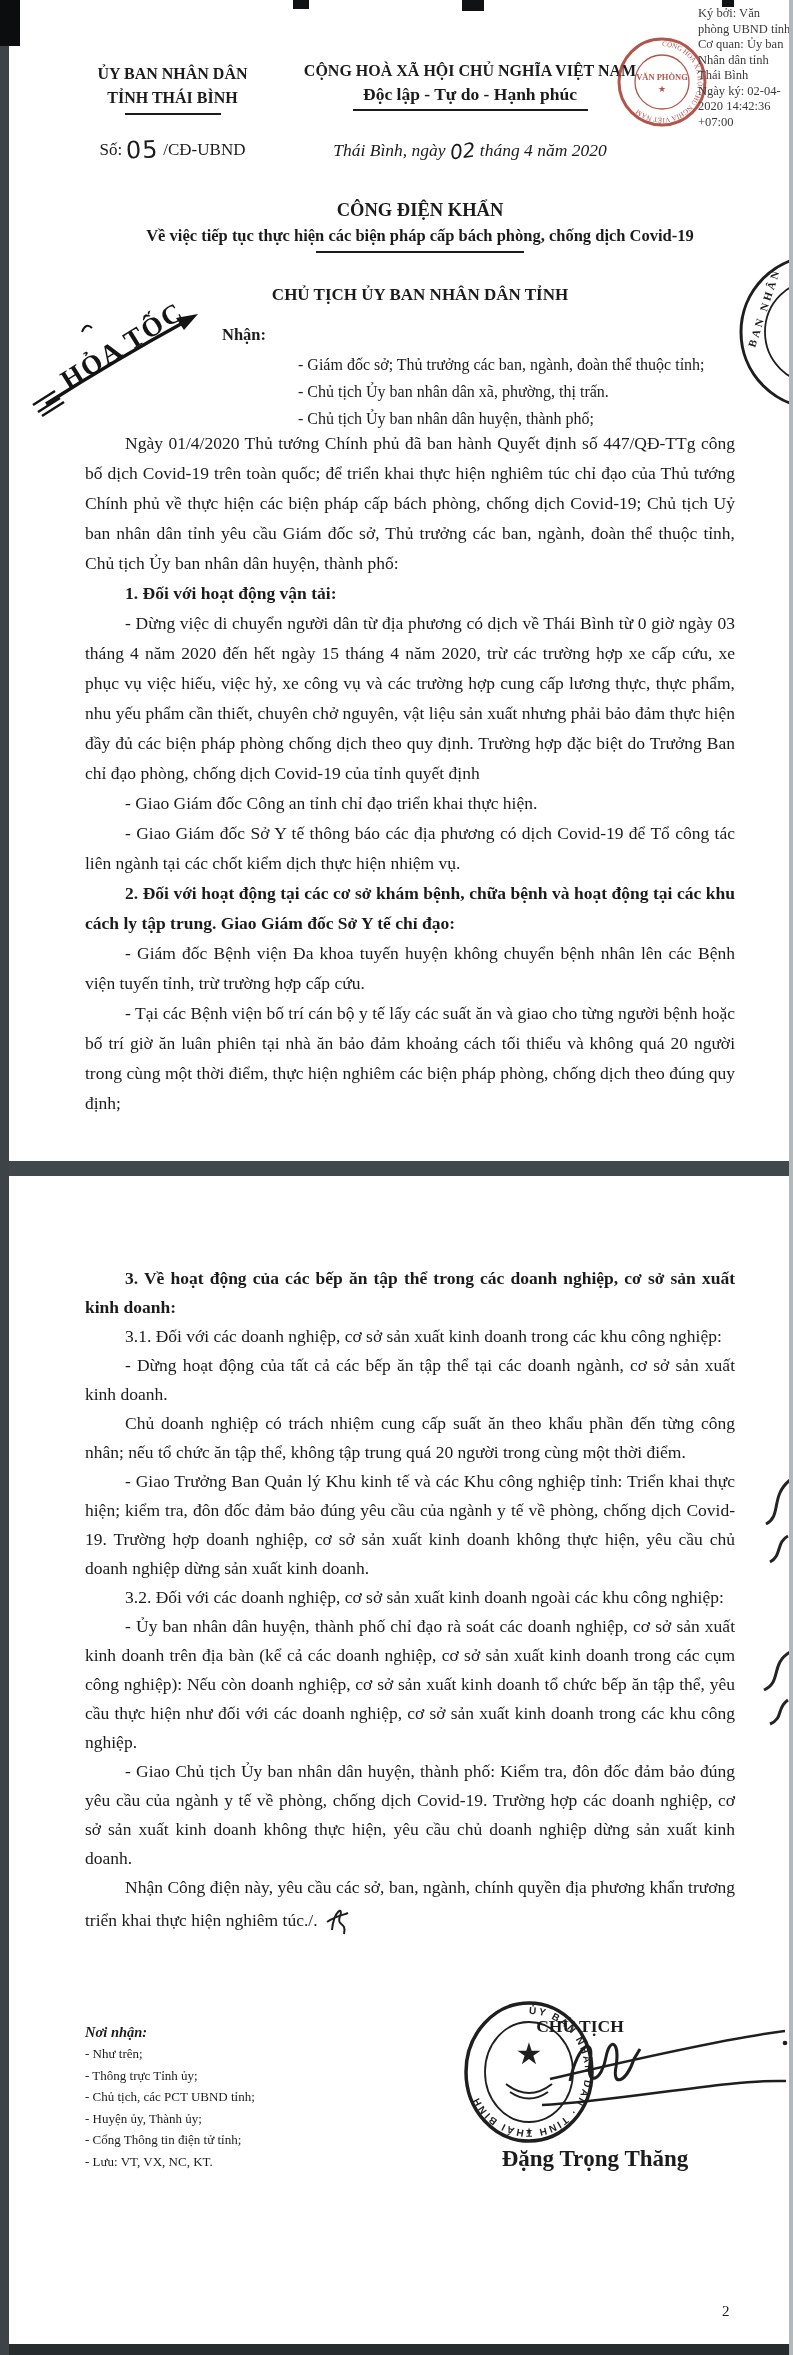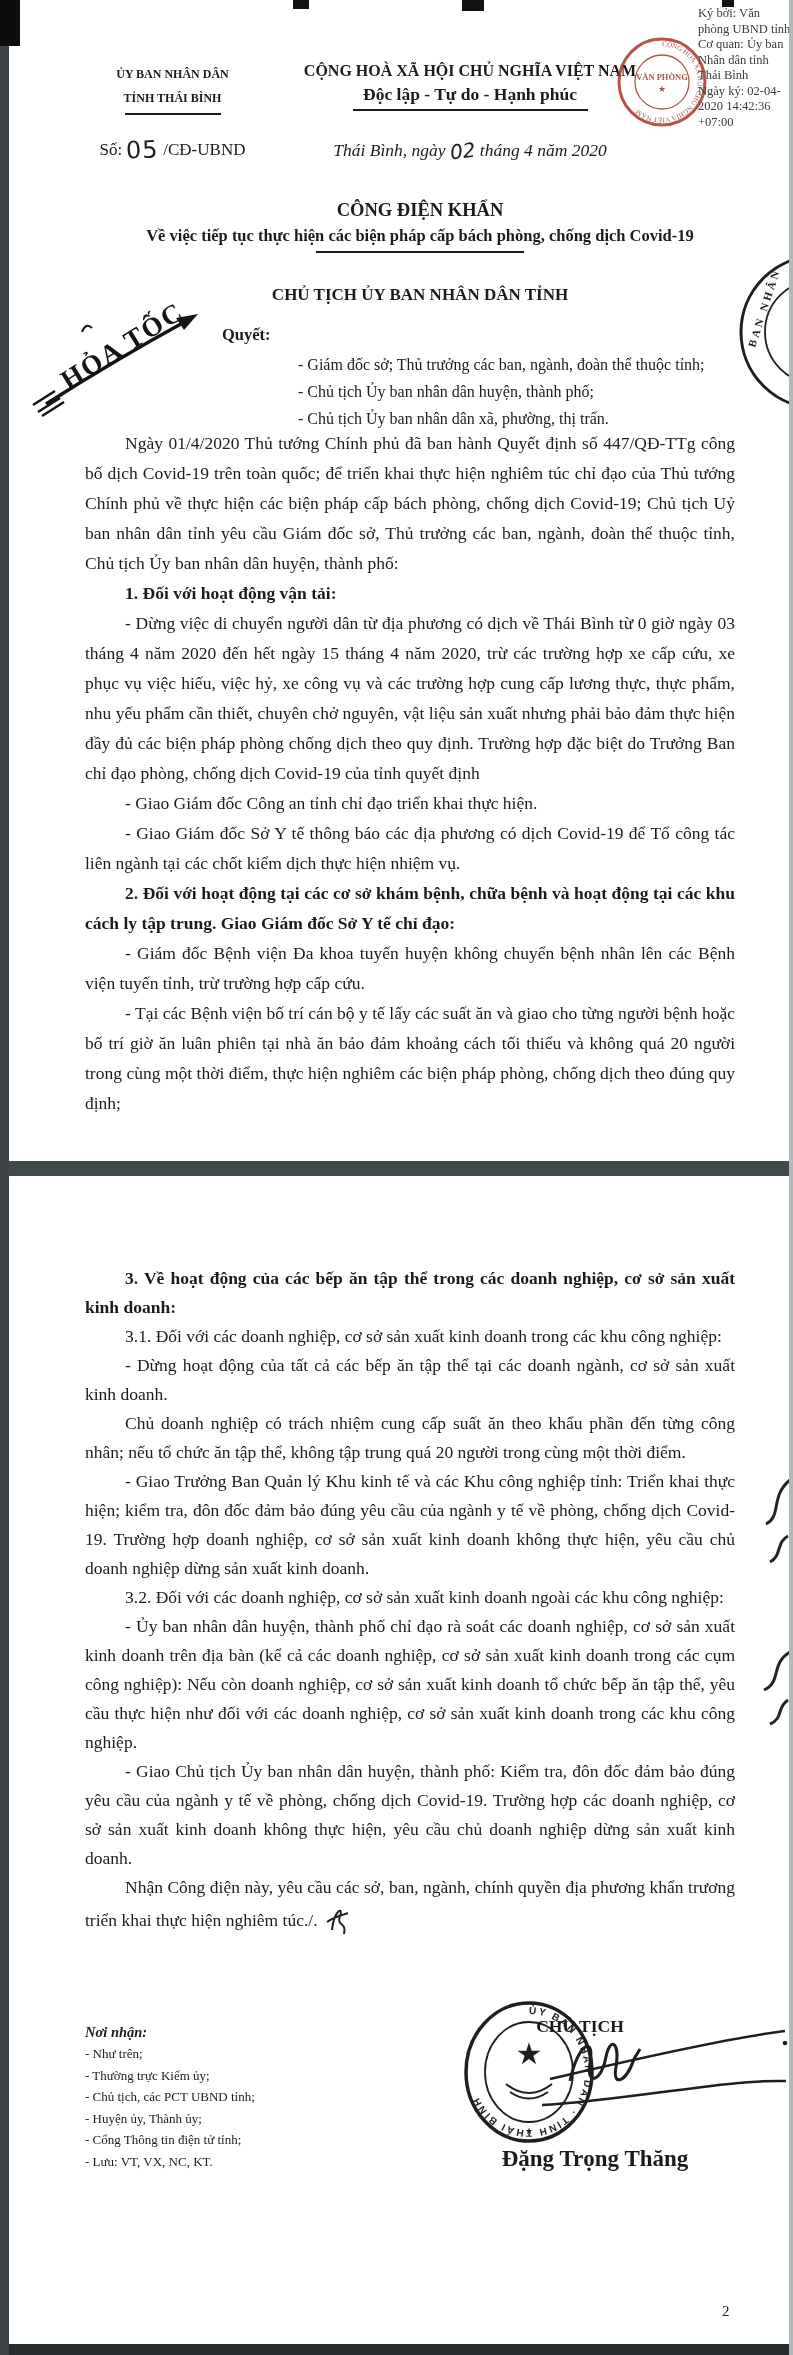--- a/index.html
+++ b/index.html
@@ -10,21 +10,21 @@
   .page2{top:1176px;height:1168px;}
   .band{position:absolute;left:0;width:793px;z-index:4;}
   .band-break{top:1161px;height:15px;background:#41484b;}
   .band-bottom{top:2344px;height:11px;background:#272c2e;}
   .edge-left{position:absolute;left:0;top:0;width:9px;height:2355px;background:#3d4346;z-index:5;}
   .edge-left-blob{position:absolute;left:0;top:0;width:20px;height:46px;background:#0b0d0e;z-index:6;}
   .edge-right{position:absolute;left:789px;top:0;width:4px;height:2355px;background:#b3b8ba;z-index:5;}
   .tick{position:absolute;background:#101213;z-index:6;}
   
   .sig-block{position:absolute;left:698px;top:6px;width:93px;font-size:12.5px;line-height:15.5px;color:#3a3a3a;z-index:3;}
-  .org{position:absolute;left:55px;top:62px;width:235px;text-align:center;font-weight:bold;font-size:12px;line-height:24px;}
+  .org{position:absolute;left:55px;top:62px;width:235px;text-align:center;font-weight:bold;font-size:16px;line-height:24px;}
   .rule{height:2px;background:#1b1b1b;margin:3px auto 0;}
   .org .rule{width:96px;}
   .so-line{position:absolute;left:55px;top:138px;width:235px;text-align:center;font-size:17px;}
   .motto{position:absolute;left:255px;top:60px;width:430px;text-align:center;font-weight:bold;}
   .motto-l1{font-size:16px;line-height:22px;}
   .motto-l2{font-size:17.5px;line-height:24px;}
   .motto .rule{width:235px;}
   .dateline{position:absolute;left:255px;top:140px;width:430px;text-align:center;font-style:italic;font-size:17.5px;}
   .hand{font-family:"DejaVu Sans",sans-serif;display:inline-block;}
   .num05{font-size:24px;transform:rotate(-2deg);letter-spacing:1px;line-height:1;vertical-align:-3px;}
@@ -117,25 +117,25 @@
     <div class="salutation">CHỦ TỊCH ỦY BAN NHÂN DÂN TỈNH</div>
 
     <svg class="hoa-toc-svg" width="198" height="124" viewBox="0 0 198 124">
       <path d="M16,106 Q85,62 158,22" fill="none" stroke="#141414" stroke-width="3.5"></path>
       <polygon points="168,16 146,20 154,32" fill="#141414"></polygon>
       <path d="M8,114 L30,100 M3,107 L25,93 M12,118 L34,104" stroke="#141414" stroke-width="2.5"></path>
       <text x="38" y="92" transform="rotate(-32 38 92)" font-size="27" font-weight="bold" font-family="Liberation Serif,serif" fill="#141414" letter-spacing="2">HỎA TỐC</text>
       <path d="M52,34 q4,-10 10,-4" fill="none" stroke="#141414" stroke-width="2"></path>
     </svg>
 
-    <div class="dien-label">Quyết:</div>
+    <div class="dien-label">Nhận:</div>
     <div class="recipients">
       <div>- Giám đốc sở; Thủ trưởng các ban, ngành, đoàn thể thuộc tỉnh;</div>
+      <div>- Chủ tịch Ủy ban nhân dân xã, phường, thị trấn.</div>
       <div>- Chủ tịch Ủy ban nhân dân huyện, thành phố;</div>
-      <div>- Chủ tịch Ủy ban nhân dân xã, phường, thị trấn.</div>
     </div>
 
     <div class="flow p1body">
       <p class="para">Ngày 01/4/2020 Thủ tướng Chính phủ đã ban hành Quyết định số 447/QĐ-TTg công bố dịch Covid-19 trên toàn quốc; để triển khai thực hiện nghiêm túc chỉ đạo của Thủ tướng Chính phủ về thực hiện các biện pháp cấp bách phòng, chống dịch Covid-19; Chủ tịch Uỷ ban nhân dân tỉnh yêu cầu Giám đốc sở, Thủ trưởng các ban, ngành, đoàn thể thuộc tỉnh, Chủ tịch Ủy ban nhân dân huyện, thành phố:</p>
       <p class="para b">1. Đối với hoạt động vận tải:</p>
       <p class="para">- Dừng việc di chuyển người dân từ địa phương có dịch về Thái Bình từ 0 giờ ngày 03 tháng 4 năm 2020 đến hết ngày 15 tháng 4 năm 2020, trừ các trường hợp xe cấp cứu, xe phục vụ việc hiếu, việc hỷ, xe công vụ và các trường hợp cung cấp lương thực, thực phẩm, nhu yếu phẩm cần thiết, chuyên chở nguyên, vật liệu sản xuất nhưng phải bảo đảm thực hiện đầy đủ các biện pháp phòng chống dịch theo quy định. Trường hợp đặc biệt do Trưởng Ban chỉ đạo phòng, chống dịch Covid-19 của tỉnh quyết định</p>
       <p class="para">- Giao Giám đốc Công an tỉnh chỉ đạo triển khai thực hiện.</p>
       <p class="para">- Giao Giám đốc Sở Y tế thông báo các địa phương có dịch Covid-19 để Tổ công tác liên ngành tại các chốt kiểm dịch thực hiện nhiệm vụ.</p>
       <p class="para b">2. Đối với hoạt động tại các cơ sở khám bệnh, chữa bệnh và hoạt động tại các khu cách ly tập trung. Giao Giám đốc Sở Y tế chỉ đạo:</p>
       <p class="para">- Giám đốc Bệnh viện Đa khoa tuyến huyện không chuyển bệnh nhân lên các Bệnh viện tuyến tỉnh, trừ trường hợp cấp cứu.</p>
@@ -164,21 +164,21 @@
         <span>Nhận Công điện này, yêu cầu các sở, ban, ngành, chính quyền địa phương khẩn trương triển khai thực hiện nghiêm túc./.</span><svg class="pen-mark" width="26" height="36" viewBox="0 0 26 36">
           <path d="M8,28 C10,8 20,4 16,14 C12,25 23,19 20,32 M3,20 C10,15 19,13 24,11" fill="none" stroke="#1e1e1e" stroke-width="2"></path>
         </svg>
       </p>
     </div>
 
     <div class="noi-nhan">
       <div class="noi-nhan-label">Nơi nhận:</div>
       <div class="noi-nhan-items">
         <div>- Như trên;</div>
-        <div>- Thường trực Kiểm ủy;</div>
+        <div>- Thông trực Tỉnh ủy;</div>
         <div>- Chủ tịch, các PCT UBND tỉnh;</div>
         <div>- Huyện ủy, Thành ủy;</div>
         <div>- Cổng Thông tin điện tử tỉnh;</div>
         <div>- Lưu: VT, VX, NC, KT.</div>
       </div>
     </div>
 
     <div class="signer-title">CHỦ TỊCH</div>
 
     <svg class="seal-bottom-svg" width="134" height="148" viewBox="0 0 134 148">

